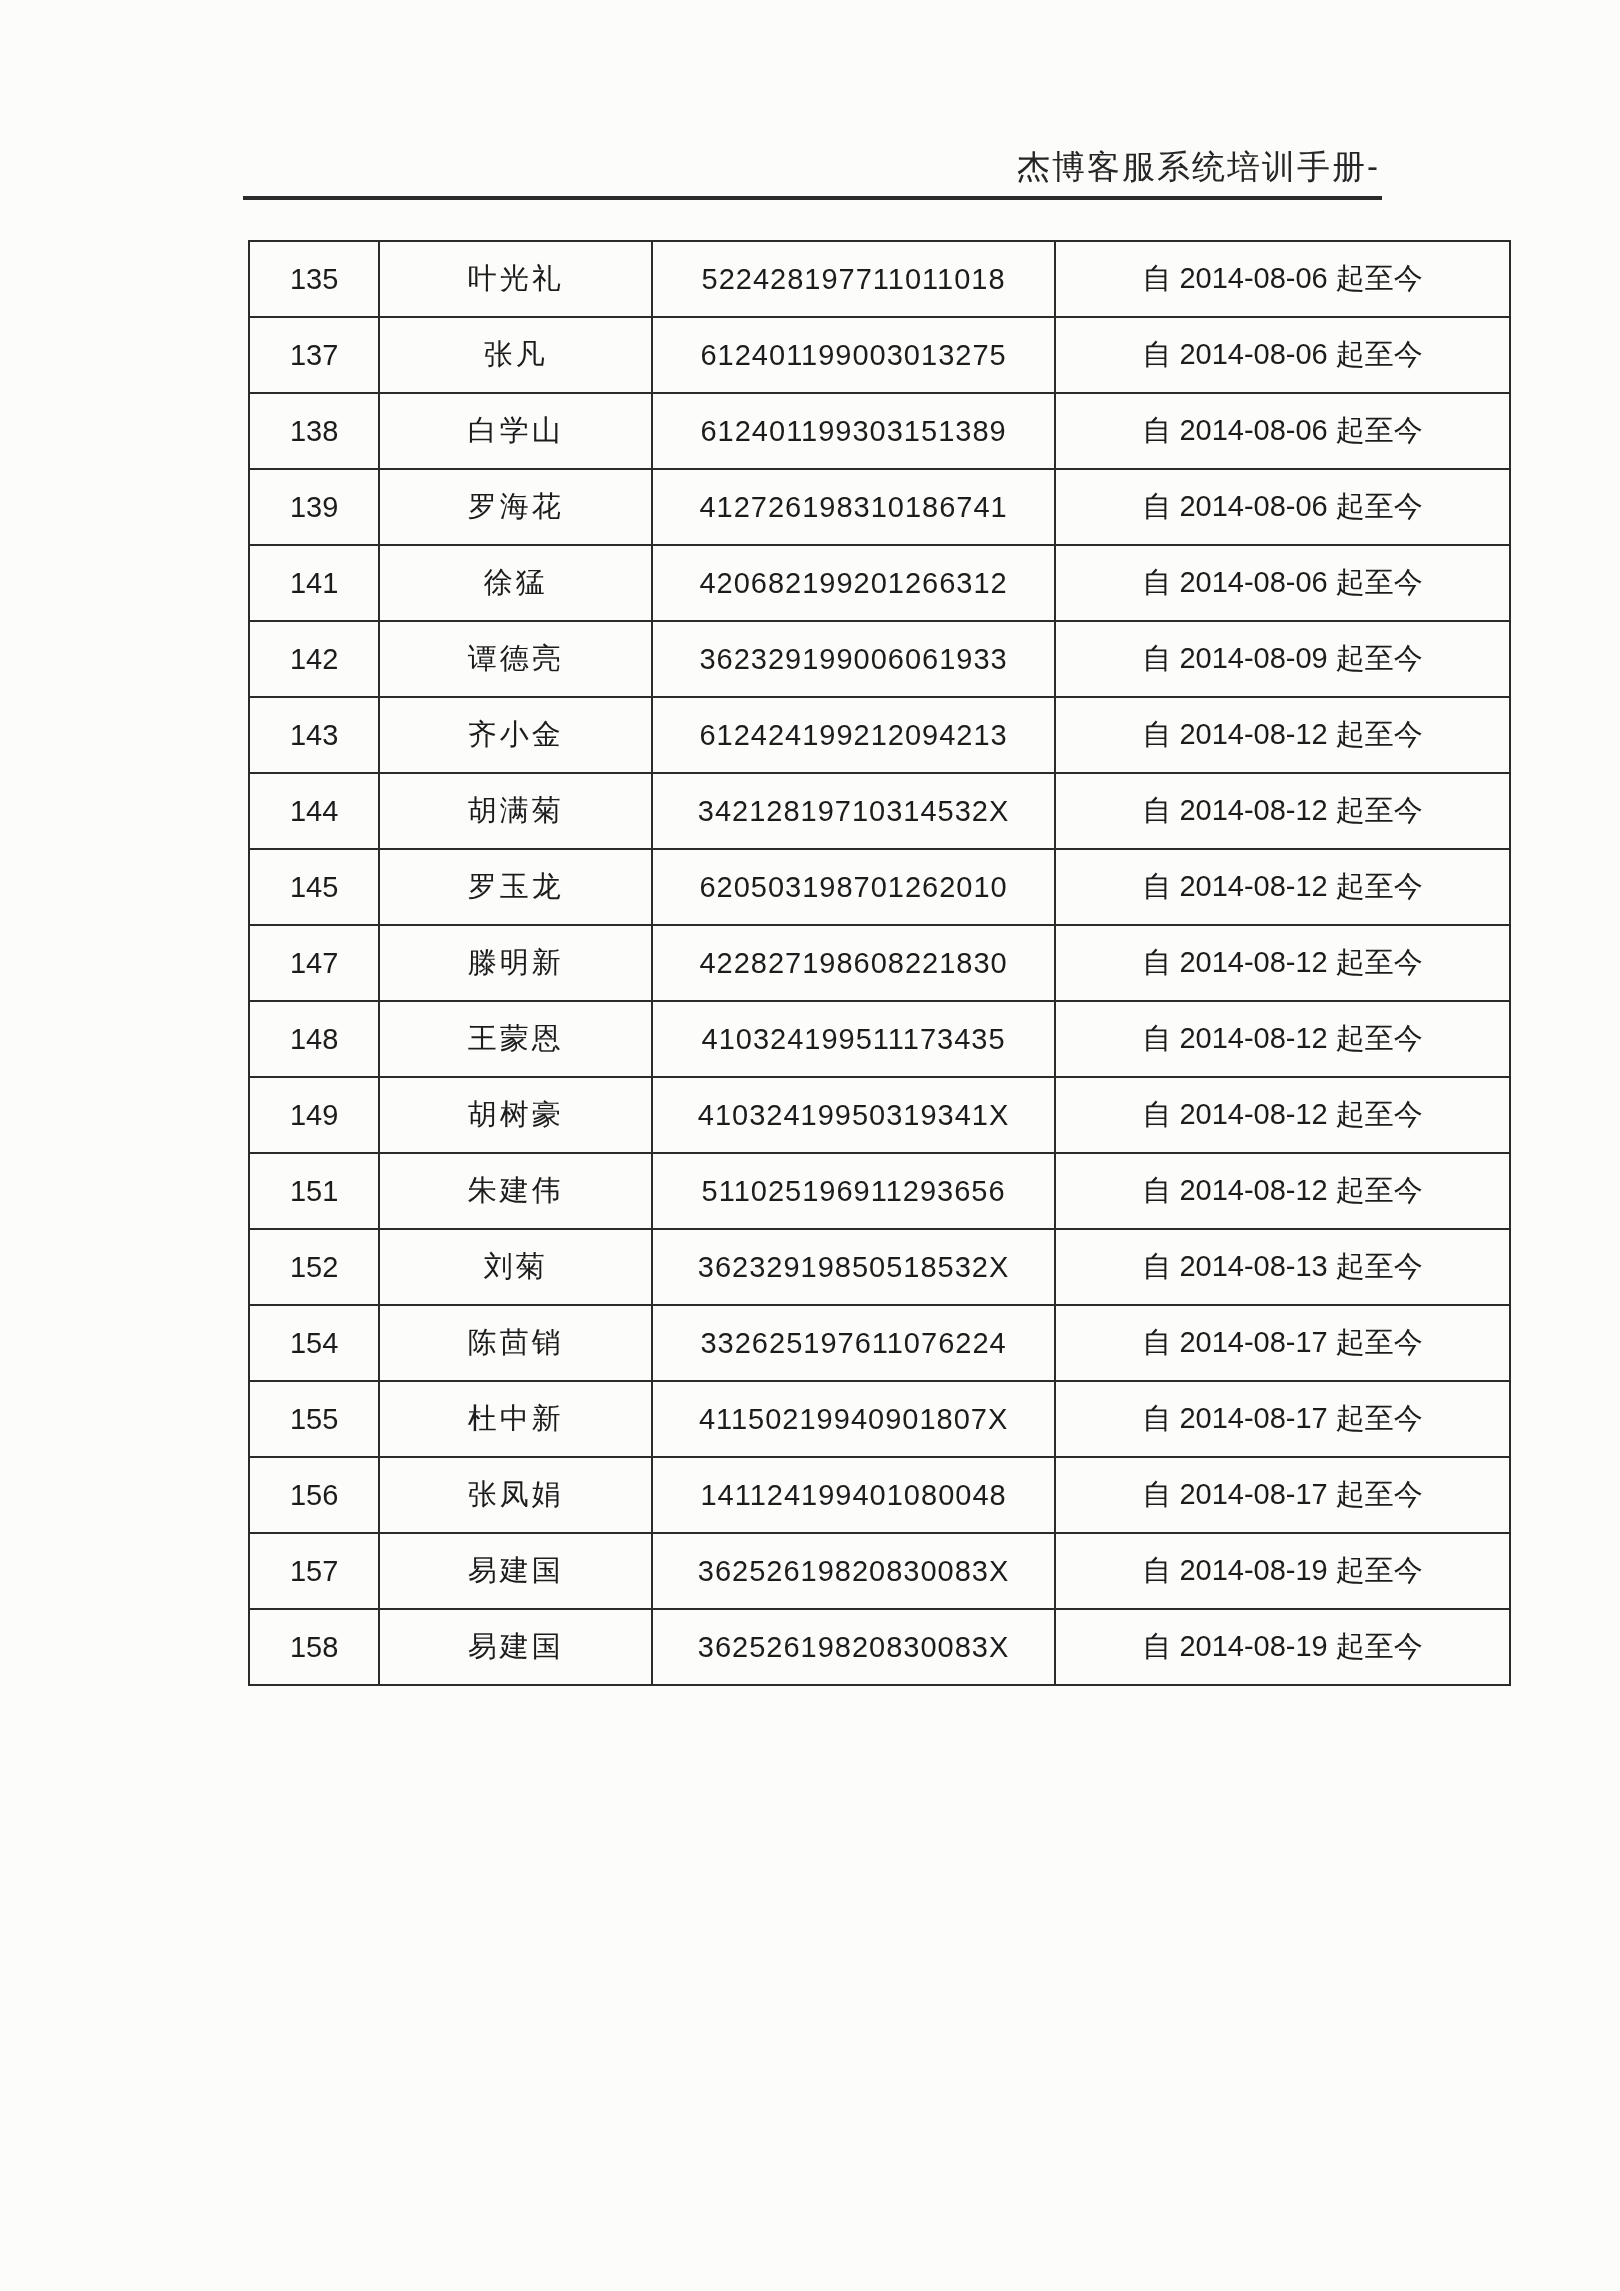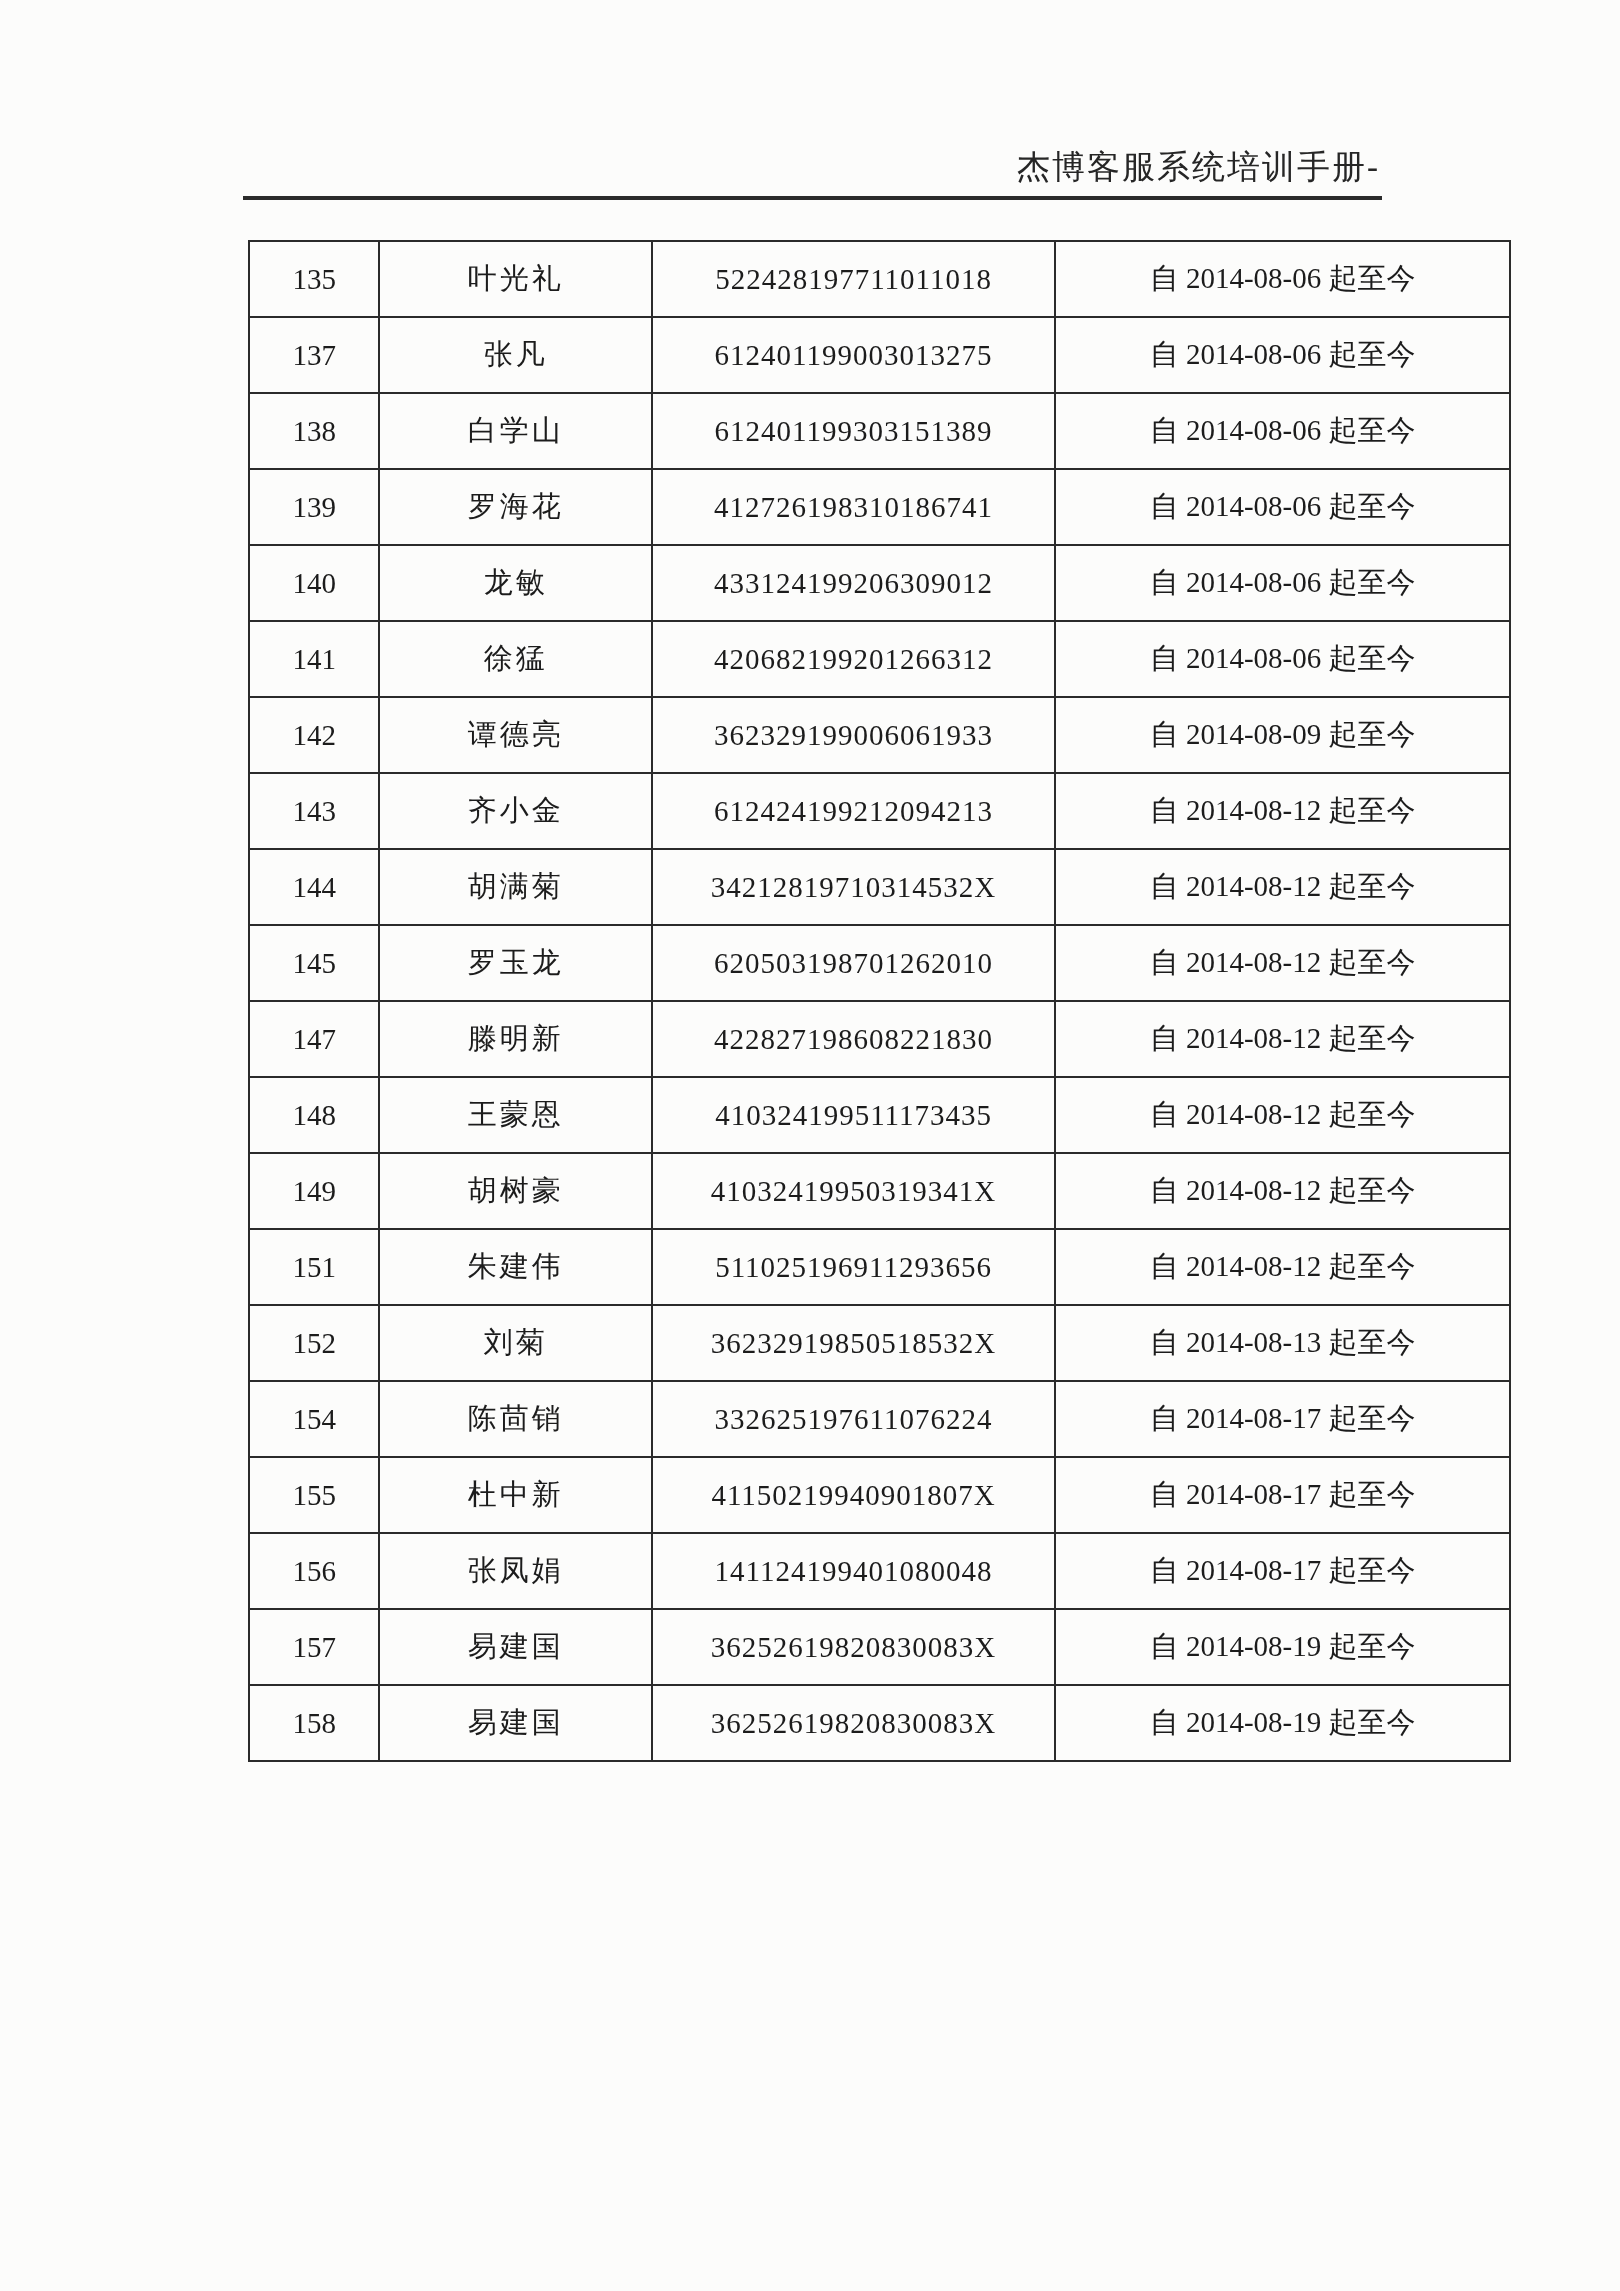--- a/index.html
+++ b/index.html
@@ -7,21 +7,21 @@
     padding: 0;
     background: #e8e8e6;
   }
   .page {
     position: relative;
     width: 1620px;
     height: 2292px;
     margin: 0 auto;
     background: #fcfcfb;
     overflow: hidden;
-    font-family: Liberation Serif, serif;
+    font-family: Liberation Sans, sans-serif;
     color: #1f1f1f;
   }
   .header-title {
     position: absolute;
     top: 145px;
     left: 243px;
     width: 1137px;
     text-align: right;
     font-size: 33px;
     letter-spacing: 2px;
@@ -92,26 +92,20 @@
         <tr>
           <td class="cell-no">138</td>
           <td class="cell-name">白学山</td>
           <td class="cell-id">612401199303151389</td>
           <td class="cell-period">自 2014-08-06 起至今</td>
         </tr>
         <tr>
           <td class="cell-no">139</td>
           <td class="cell-name">罗海花</td>
           <td class="cell-id">412726198310186741</td>
-          <td class="cell-period">自 2014-08-06 起至今</td>
-        </tr>
-        <tr>
-          <td class="cell-no">140</td>
-          <td class="cell-name">龙敏</td>
-          <td class="cell-id">433124199206309012</td>
           <td class="cell-period">自 2014-08-06 起至今</td>
         </tr>
         <tr>
           <td class="cell-no">141</td>
           <td class="cell-name">徐猛</td>
           <td class="cell-id">420682199201266312</td>
           <td class="cell-period">自 2014-08-06 起至今</td>
         </tr>
         <tr>
           <td class="cell-no">142</td>

